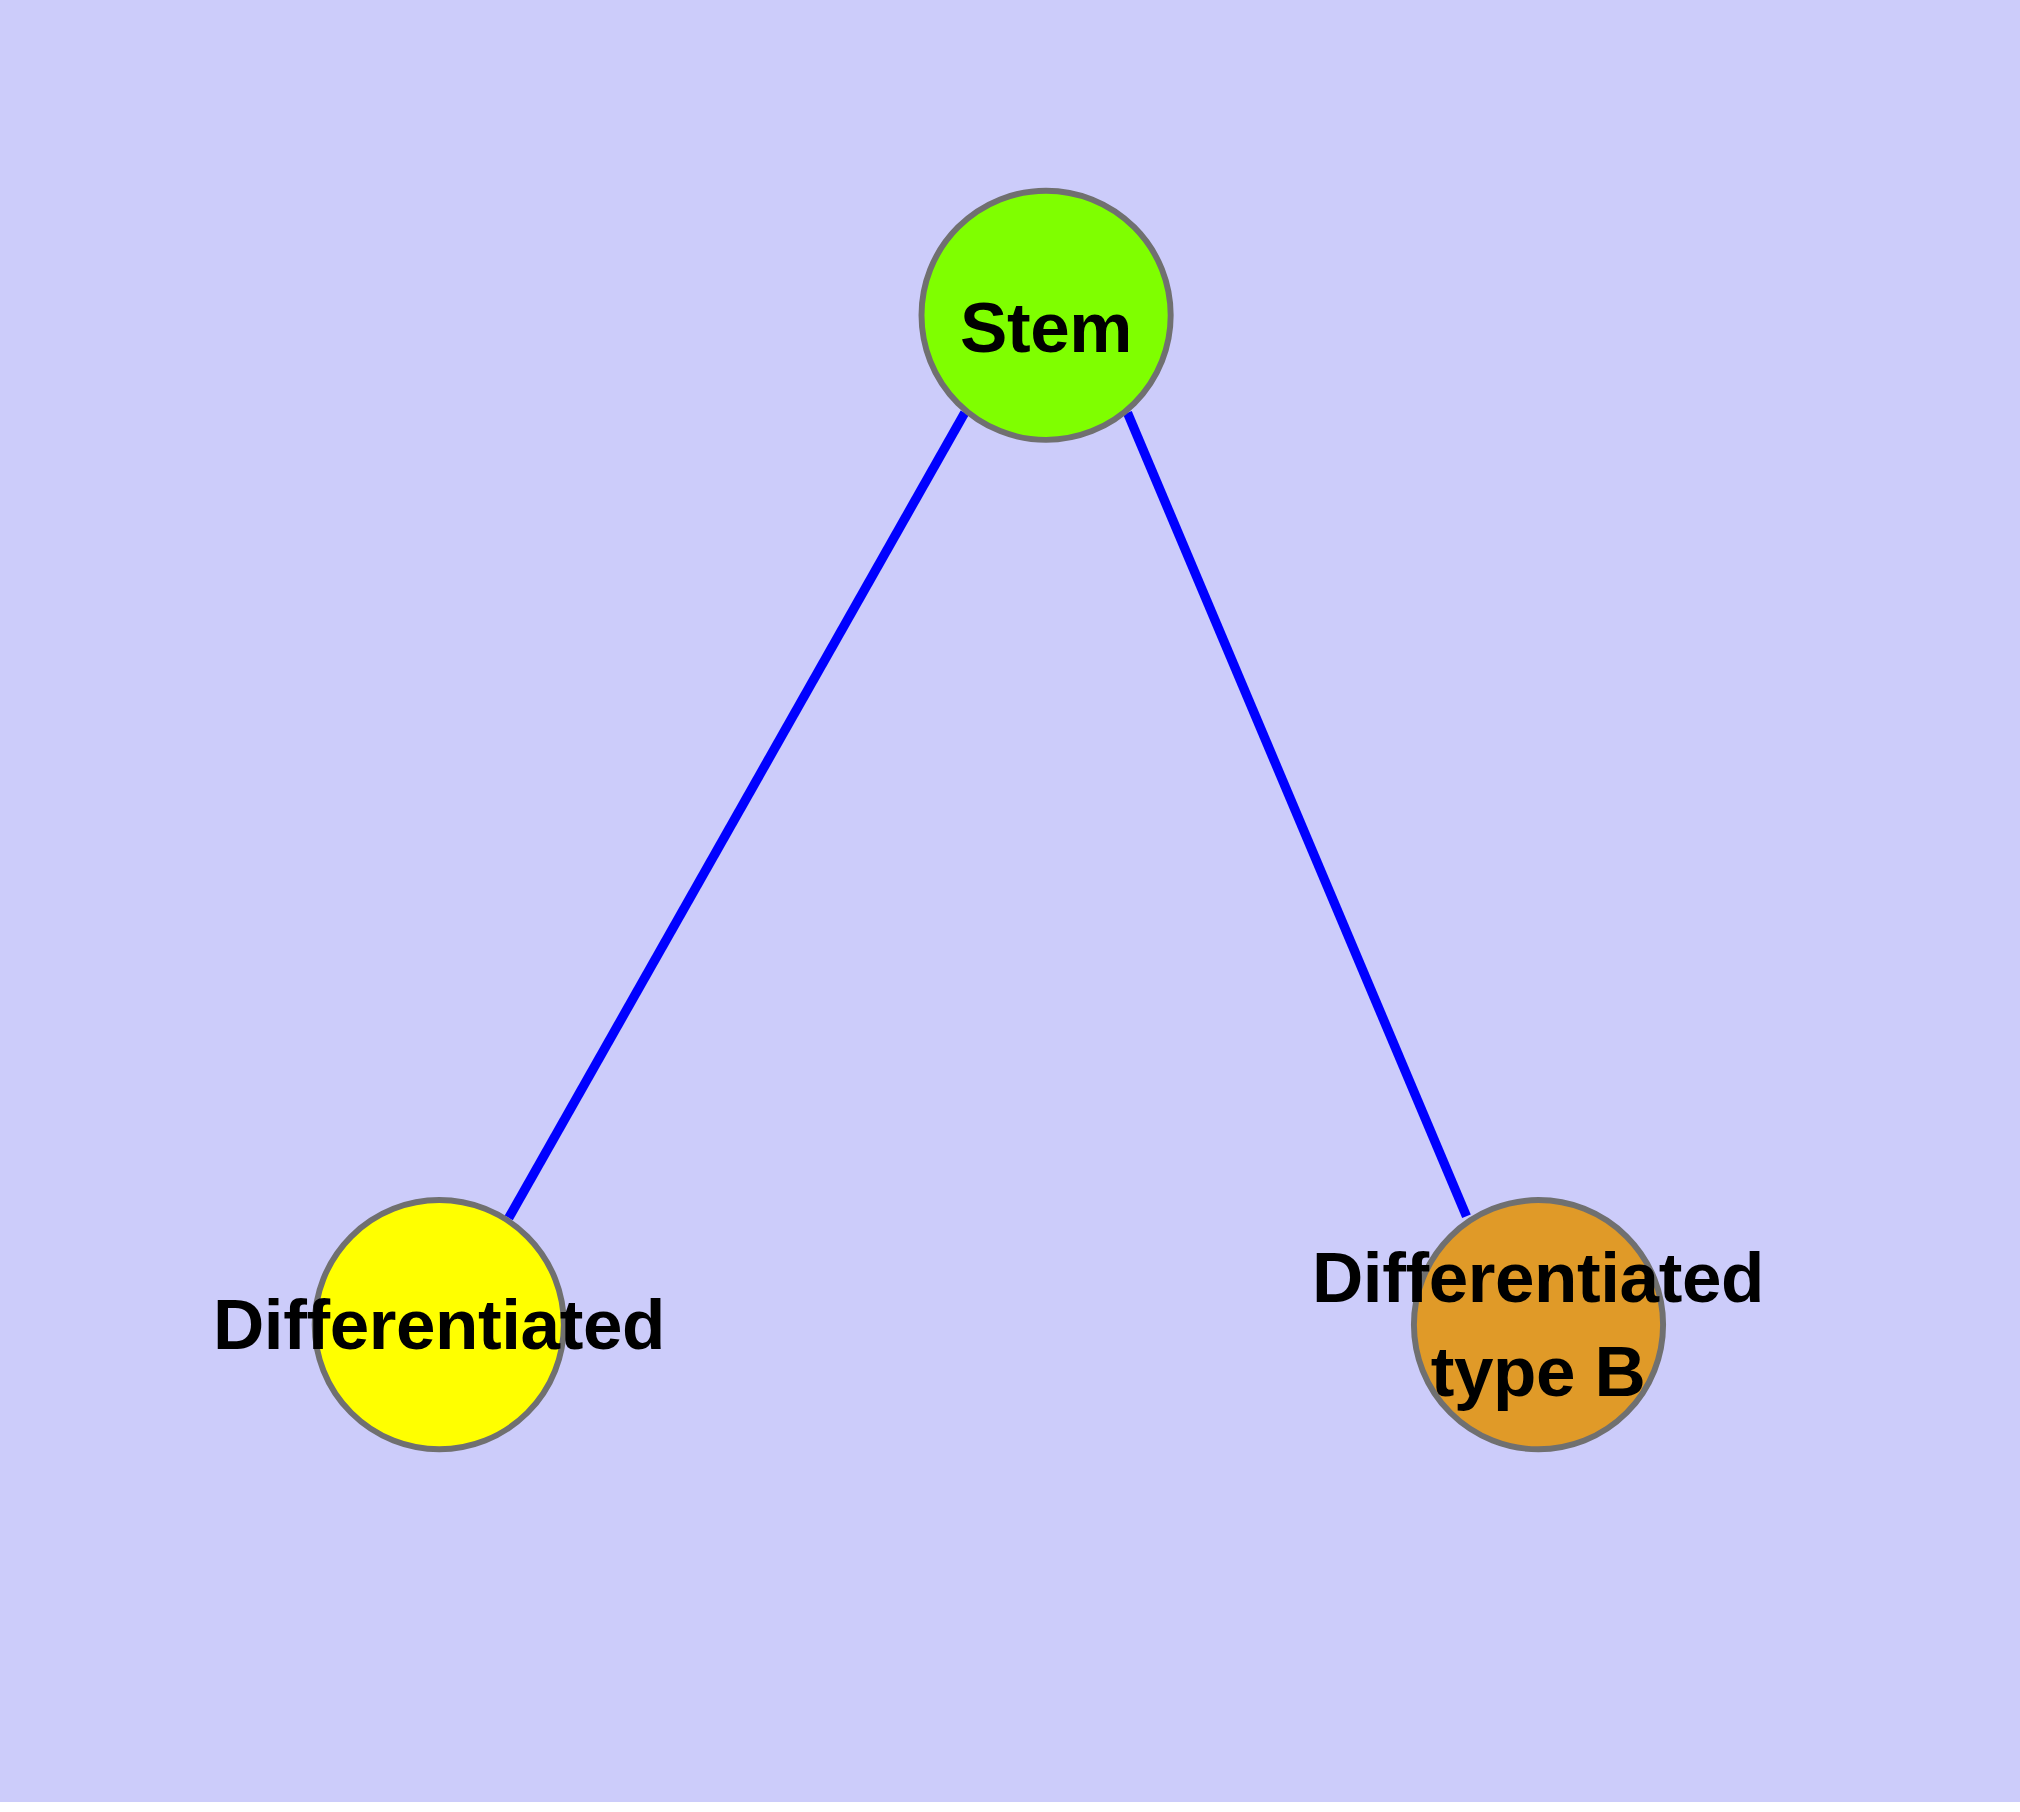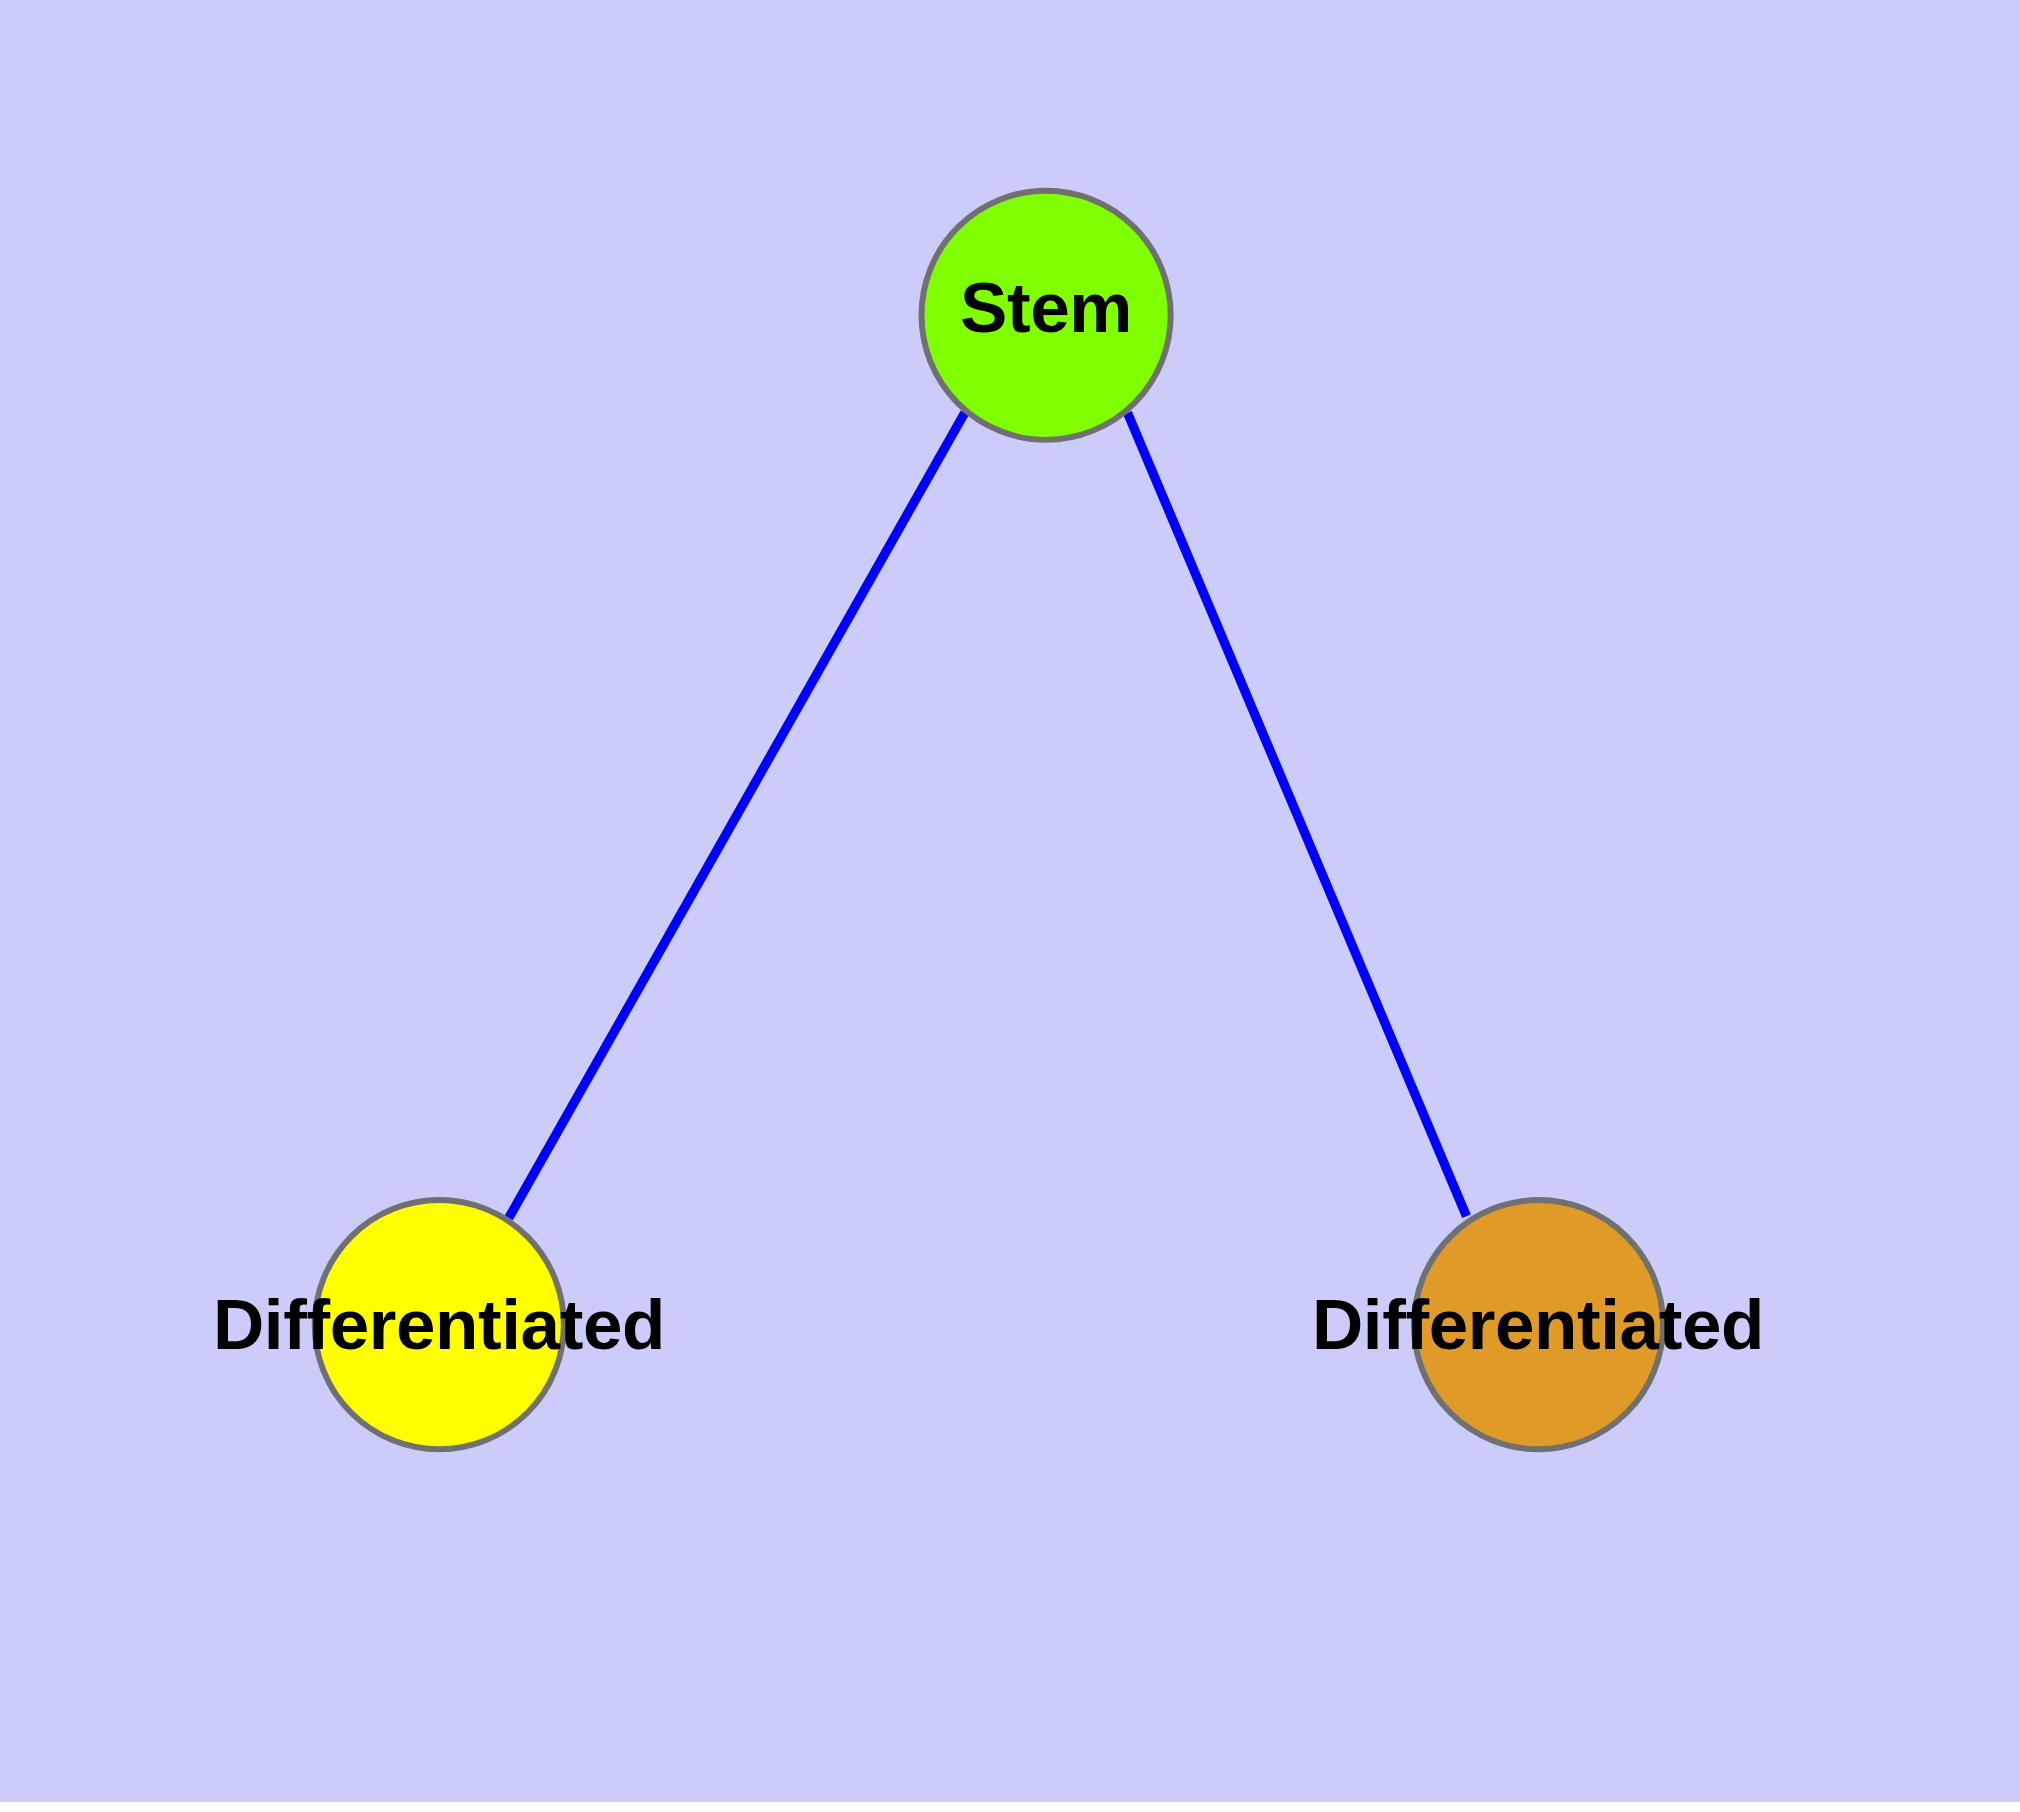--- a/index.html
+++ b/index.html
@@ -61,26 +61,27 @@
       <line x1="1138" y1="487" x2="600" y2="1437" stroke="#0000ff" stroke-width="11" stroke-linecap="butt"></line>
       <line x1="1330" y1="487" x2="1730" y2="1435" stroke="#0000ff" stroke-width="11" stroke-linecap="butt"></line>
     </g>
     <g>
       <circle cx="1234" cy="372" r="147" fill="#7fff00" stroke="#707070" stroke-width="7"></circle>
       <circle cx="518" cy="1563" r="147" fill="#ffff00" stroke="#707070" stroke-width="7"></circle>
       <circle cx="1815" cy="1563" r="147" fill="#e09a28" stroke="#707070" stroke-width="7"></circle>
     </g>
   </svg>
 
-  <div class="node-label two-line" style="left:1046px; top:308px;">
+  <div class="node-label two-line" style="left:1046px; top:328px;">
     <span class="lbl-line">Stem</span>
   </div>
 
   <div class="node-label two-line" style="left:439px; top:1325px;">
     <span class="lbl-line">Differentiated</span>
   </div>
 
   <div class="node-label two-line" style="left:1538px; top:1325px;">
     <span class="lbl-line">Differentiated</span>
+    <span class="lbl-line">type B</span>
   </div>
 
 </div>
 
 
 </body></html>

